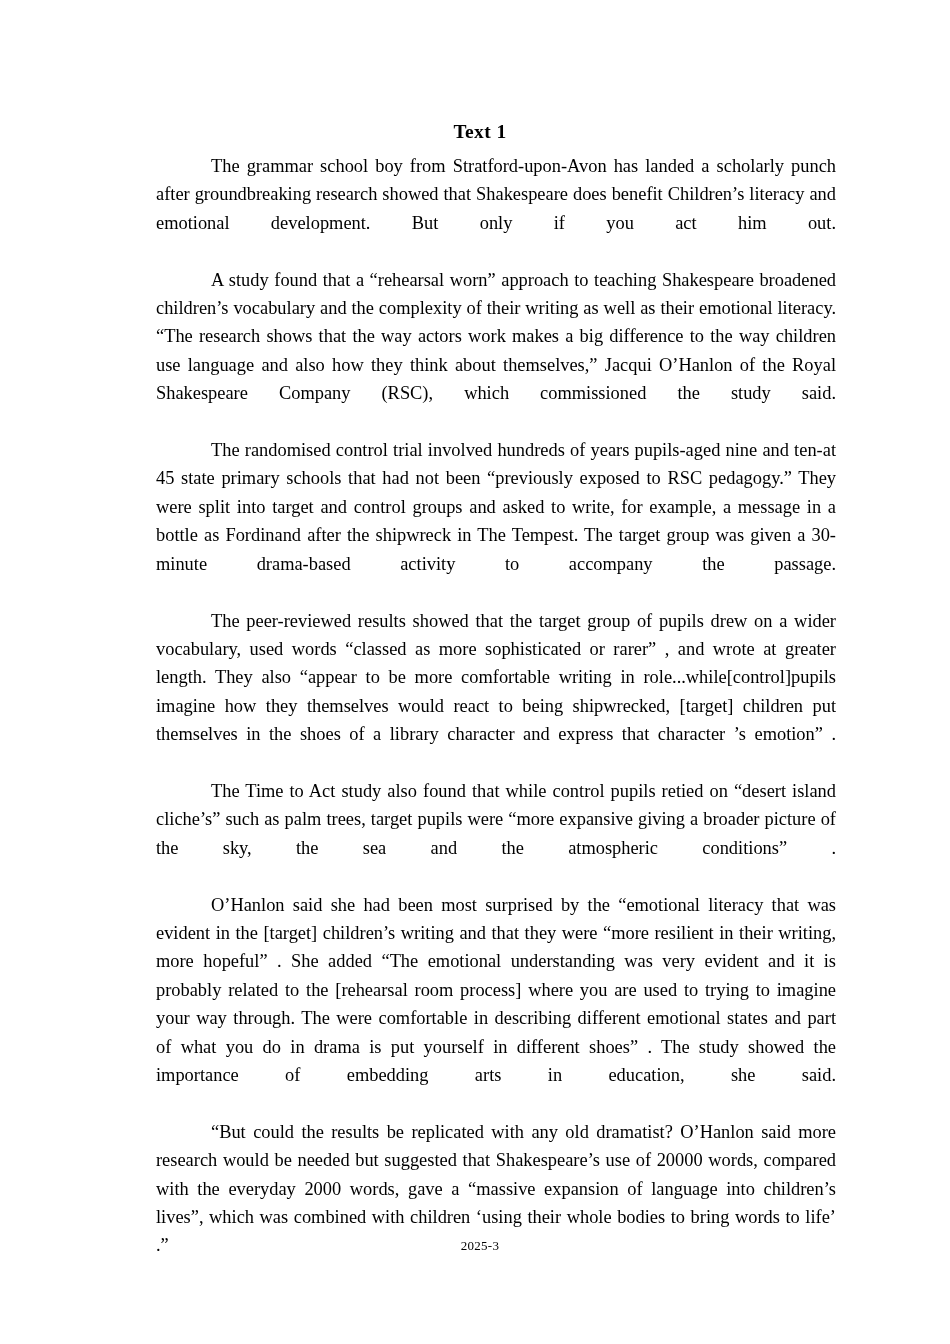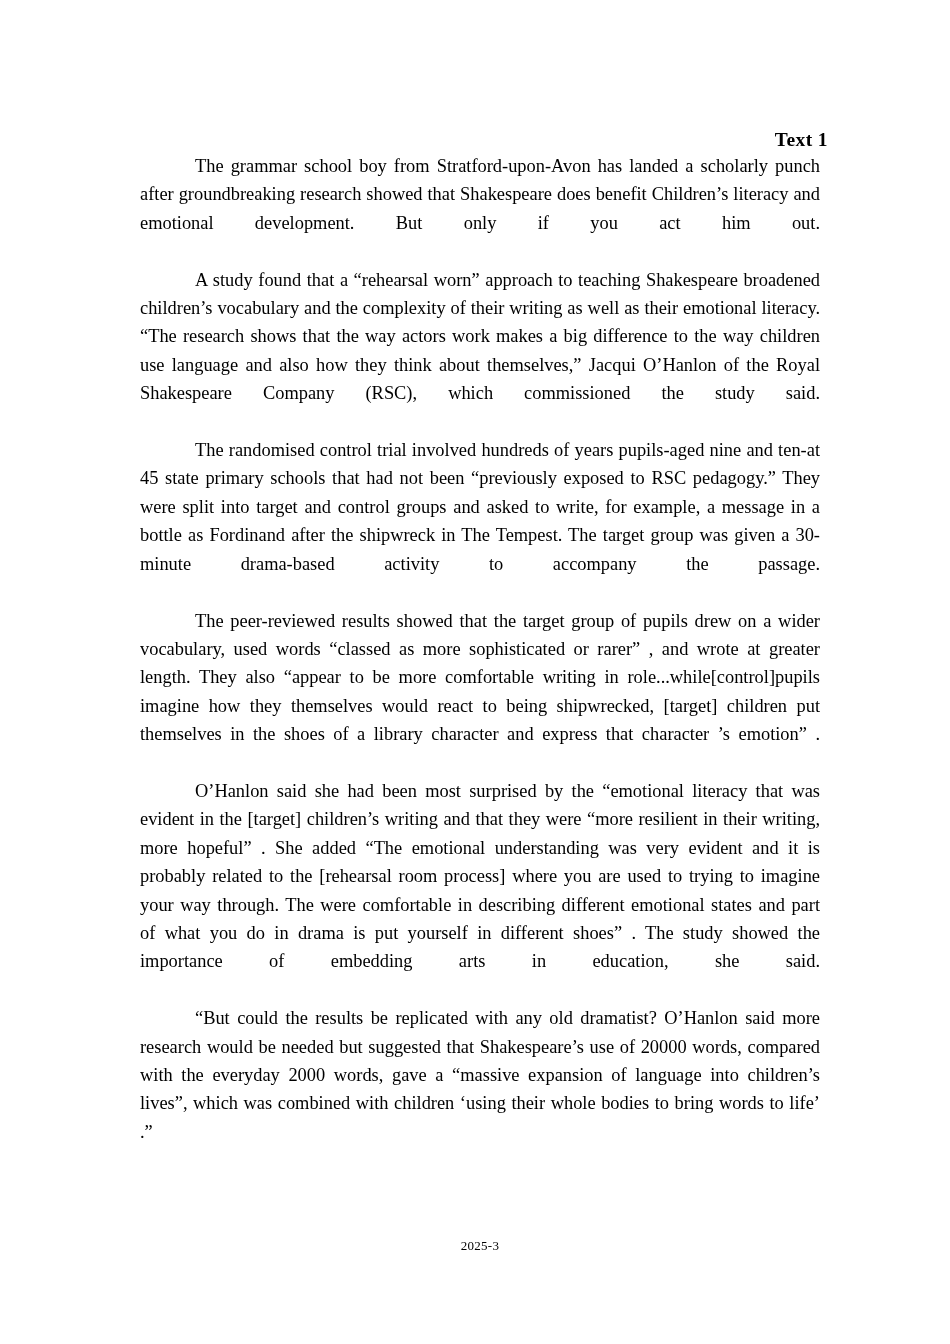--- a/index.html
+++ b/index.html
@@ -22,33 +22,33 @@
   }
   .content {
     position: absolute;
     left: 140px;
     top: 0;
     width: 680px;
   }
   .doc-title {
     font-size: 19.5px;
     font-weight: bold;
-    text-align: right;
+    text-align: center;
     letter-spacing: 0.4px;
-    margin: 8px;
+    margin: 0;
     padding: 0;
     position: absolute;
     left: 0;
     top: 122px;
     width: 680px;
     line-height: 1;
   }
   .body-text {
     position: absolute;
-    left: 0;
+    left: 16px;
     top: 152px;
     width: 680px;
   }
   .para {
     font-size: 18.4px;
     line-height: 28.4px;
     text-align: justify;
     text-justify: inter-word;
     text-indent: 55px;
     margin: 0 0 0 0;
@@ -80,20 +80,21 @@
 <div class="page">
   <div class="content">
 
     <h1 class="doc-title">Text 1</h1>
 
     <div class="body-text">
       <p class="para">The grammar school boy from Stratford-upon-Avon has landed a scholarly punch after groundbreaking research showed that Shakespeare does benefit Children’s literacy and emotional development. But only if you act him out.</p>
       <p class="para">A study found that a “rehearsal worn” approach to teaching Shakespeare broadened children’s vocabulary and the complexity of their writing as well as their emotional literacy. “The research shows that the way actors work makes a big difference to the way children use language and also how they think about themselves,” Jacqui O’Hanlon of the Royal Shakespeare Company (RSC), which commissioned the study said.</p>
       <p class="para">The randomised control trial involved hundreds of years pupils-aged nine and ten-at 45 state primary schools that had not been “previously exposed to RSC pedagogy.” They were split into target and control groups and asked to write, for example, a message in a bottle as Fordinand after the shipwreck in The Tempest. The target group was given a 30-minute drama-based activity to accompany the passage.</p>
       <p class="para">The peer-reviewed results showed that the target group of pupils drew on a wider vocabulary, used words “classed as more sophisticated or rarer” , and wrote at greater length. They also “appear to be more comfortable writing in role...while[control]pupils imagine how they themselves would react to being shipwrecked, [target] children put themselves in the shoes of a library character and express that character ’s emotion” .</p>
+      <p class="para">The Time to Act study also found that while control pupils retied on “desert island cliche’s” such as palm trees, target pupils were “more expansive giving a broader picture of the sky, the sea and the atmospheric conditions” .</p>
       <p class="para">O’Hanlon said she had been most surprised by the “emotional literacy that was evident in the [target] children’s writing and that they were “more resilient in their writing, more hopeful” . She added “The emotional understanding was very evident and it is probably related to the [rehearsal room process] where you are used to trying to imagine your way through. The were comfortable in describing different emotional states and part of what you do in drama is put yourself in different shoes” . The study showed the importance of embedding arts in education, she said.</p>
       <p class="para">“But could the results be replicated with any old dramatist? O’Hanlon said more research would be needed but suggested that Shakespeare’s use of 20000 words, compared with the everyday 2000 words, gave a “massive expansion of language into children’s lives”, which was combined with children ‘using their whole bodies to bring words to life’ .”</p>
     </div>
 
     <div class="page-footer">2025-3</div>
 
   </div>
 </div>
 
 </body></html>

